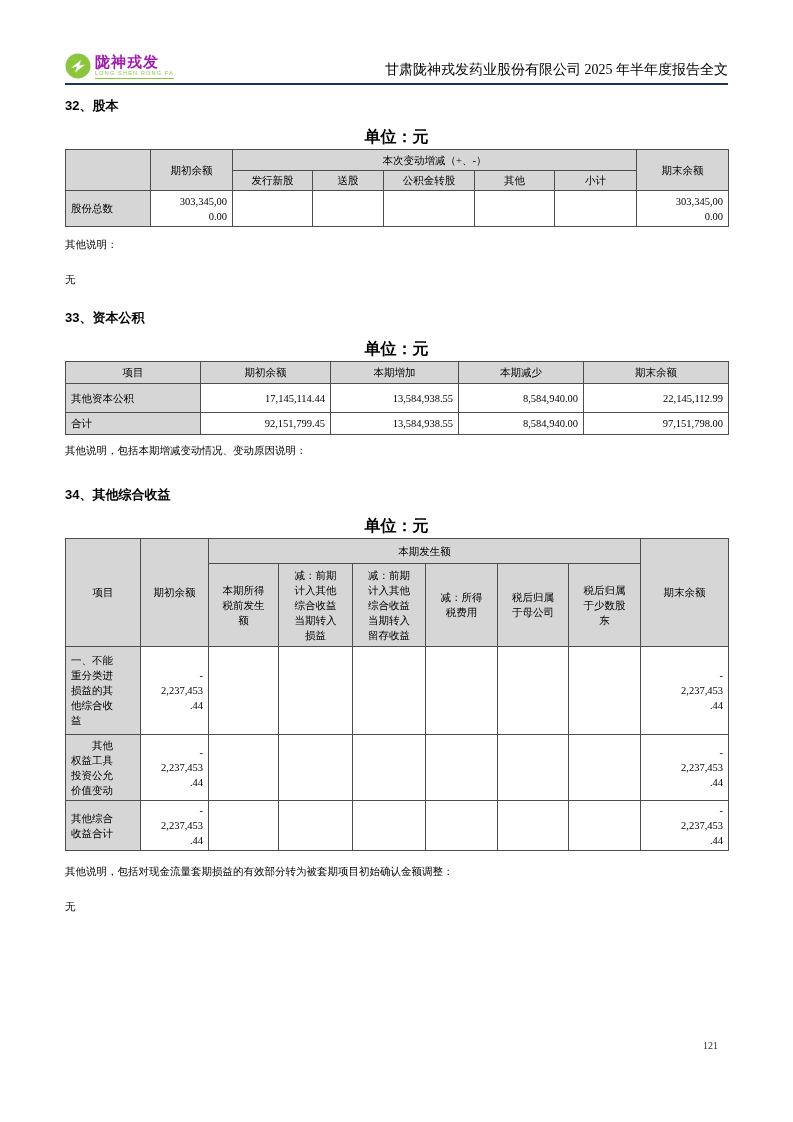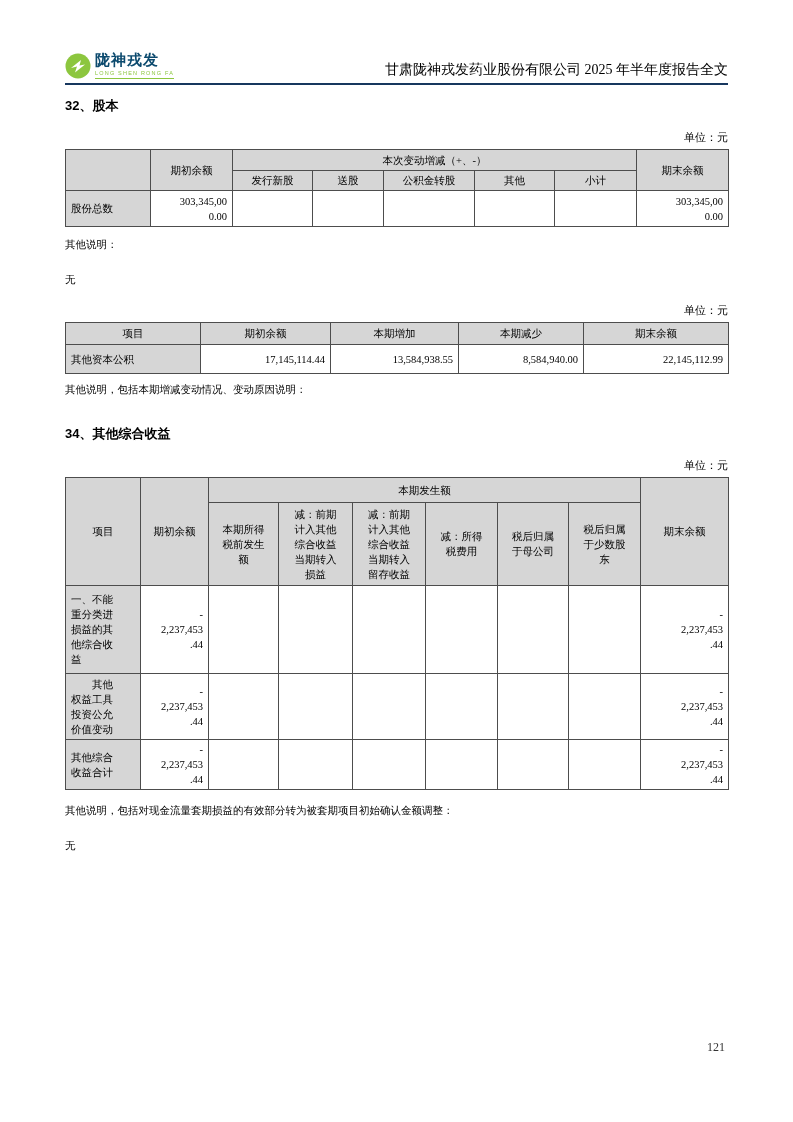--- a/index.html
+++ b/index.html
@@ -13,35 +13,35 @@
 
   
   .header-bar {
     display:flex; justify-content:space-between; align-items:flex-end;
     height:38px; border-bottom:2.5px solid #17375e; padding-bottom:4px;
   }
   .logo { display:flex; align-items:center; gap:4px; }
   .logo-circle { width:26px; height:26px; flex:0 0 26px; }
   .brand-stack { display:flex; flex-direction:column; border-bottom:1.5px solid #8cc63e; padding-bottom:1px; }
   .brand-cn {
-    font-family:Liberation Mono, monospace;
-    font-weight:bold; font-size:15px; line-height:16px; color:#0c4a6e; letter-spacing:1px;
+    font-family:Liberation Serif, serif;
+    font-weight:bold; font-size:15px; line-height:16px; color:#a21caf; letter-spacing:1px;
   }
   .brand-en {
     font-family:"Liberation Sans","DejaVu Sans",sans-serif;
     font-size:5.5px; line-height:7px; color:#8cc63e; letter-spacing:1.2px;
   }
   .doc-title { font-size:14px; line-height:14px; padding-bottom:2px; }
 
   
   .section-title {
     font-family:"Liberation Sans","DejaVu Sans",sans-serif;
     font-weight:bold; font-size:13px; line-height:17px;
   }
-  .unit-line { text-align:right; font-size:11px; line-height:14px; }
+  .unit-line { text-align:center; font-size:16px; line-height:14px;font-weight:bold; }
   .note-title { font-size:10.5px; line-height:15px; }
   .note-body  { font-size:10.5px; line-height:15px; }
   .ml { white-space:pre-line; }
 
   
   table { border-collapse:collapse; width:663px; table-layout:fixed; margin-top:5px; }
   th, td {
     border:1px solid #4d4d4d; font-weight:normal;
     font-size:10.5px; line-height:15px; padding:2px 5px;
     vertical-align:middle; overflow:hidden;
@@ -73,21 +73,21 @@
   .t2 tr.r1  td { height:37px; }
   .t2 tr.r2  td { height:29px; }
   .t2 tr.r3  td { height:22px; }
 
   .t3 tr.hr1 th { height:25px; }
   .t3 tr.hr2 th { height:83px; }
   .t3 tr.r1  td { height:88px; }
   .t3 tr.r2  td { height:66px; }
   .t3 tr.r3  td { height:47px; }
 
-  .page-number { position:absolute; top:1040px; right:68px; font-size:12px; color:#333; }
+  .page-number { position:absolute; top:1040px; right:75px; font-size:10px; color:#333; }
 </style>
 </head>
 <body>
 
 <div class="page">
   <div class="content">
 
     <div class="header-bar">
       <div class="logo">
         <svg class="logo-circle" viewBox="0 0 26 26">
@@ -141,20 +141,21 @@
         <td class="num"></td>
         <td class="num ml">303,345,00
 0.00</td>
       </tr>
     </tbody>
       </table>
 
     <div class="note-title mt-note-t">其他说明：</div>
     <div class="note-body mt-note-b">无</div>
 
+    <div class="section-title mt-h33">33、资本公积</div>
     <div class="unit-line mt-unit2">单位：元</div>
 
     <table class="t2">
       <colgroup>
         <col style="width:135px">
           <col style="width:130px">
           <col style="width:128px">
           <col style="width:125px">
           <col style="width:145px">
       </colgroup>
@@ -165,20 +166,27 @@
         <th class="hd">本期增加</th>
         <th class="hd">本期减少</th>
         <th class="hd">期末余额</th>
       </tr>
       <tr class="r2">
         <td class="lbl">其他资本公积</td>
         <td class="num">17,145,114.44</td>
         <td class="num">13,584,938.55</td>
         <td class="num">8,584,940.00</td>
         <td class="num">22,145,112.99</td>
+      </tr>
+      <tr class="r3">
+        <td class="lbl">合计</td>
+        <td class="num">92,151,799.45</td>
+        <td class="num">13,584,938.55</td>
+        <td class="num">8,584,940.00</td>
+        <td class="num">97,151,798.00</td>
       </tr>
     </tbody>
       </table>
 
     <div class="note-title mt-nt33">其他说明，包括本期增减变动情况、变动原因说明：</div>
 
     <div class="section-title mt-h34">34、其他综合收益</div>
     <div class="unit-line mt-unit3">单位：元</div>
 
     <table class="t3">

